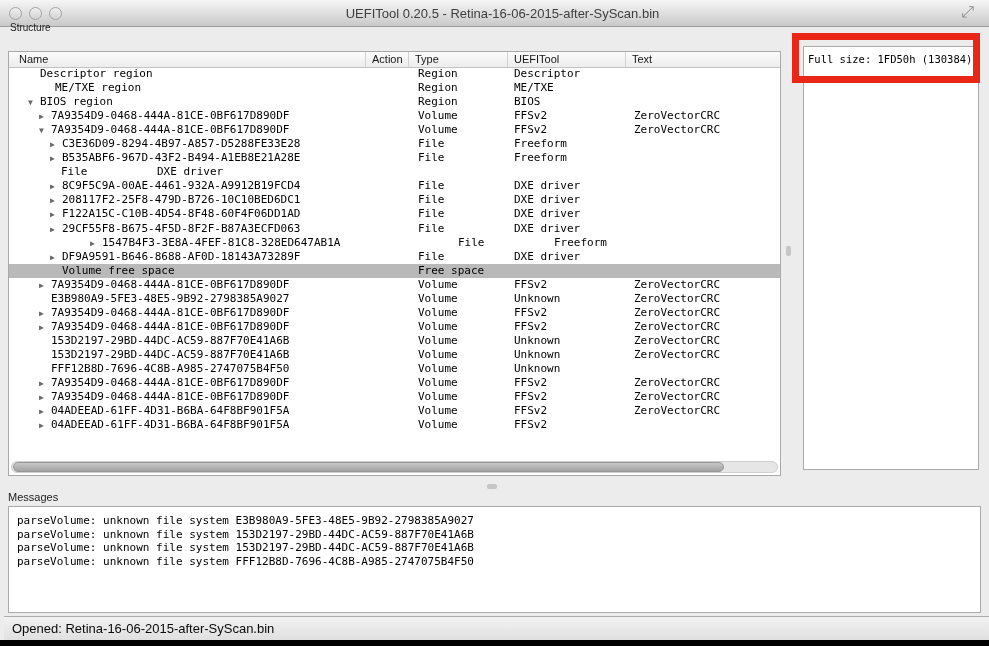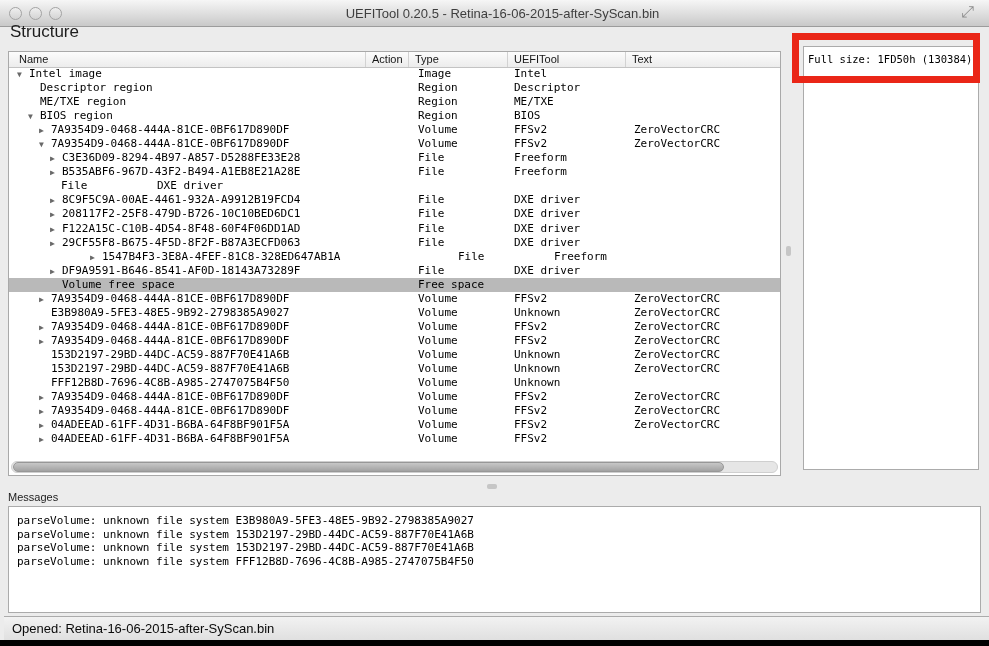--- a/index.html
+++ b/index.html
@@ -10,21 +10,21 @@
   .titlebar{position:absolute;left:0;top:0;width:989px;height:27px;
     background:linear-gradient(#f6f6f6,#c9c9c9);border-bottom:1px solid #9c9c9c;box-sizing:border-box}
   .traffic{position:absolute;left:9px;top:7px;display:flex;gap:7px}
   .tl{width:13px;height:13px;border-radius:50%;border:1px solid #a3a3a3;
       background:linear-gradient(#efefef,#d3d3d3);box-sizing:border-box}
   .title{position:absolute;left:120px;right:104px;top:6px;text-align:center;
          font-size:13px;color:#3e3e3e;white-space:nowrap;overflow:hidden}
   .resize-ic{position:absolute;right:15px;top:3px;font-size:16px;color:#8d8d8d}
 
   
-  .label-structure{position:absolute;left:10px;top:22px;font-size:17px;color:#1c1c1c}
+  .label-structure{position:absolute;left:10px;top:22px;font-size:10px;color:#1c1c1c}
   .tree{position:absolute;left:8px;top:51px;width:773px;height:425px;background:#fff;
         border:1px solid #a9a9a9;box-sizing:border-box}
   .thead{display:flex;height:15px;background:linear-gradient(#fcfcfc,#ececec);
          border-bottom:1px solid #c3c3c3;font-size:11px;color:#161616}
   .th{box-sizing:border-box;padding-left:6px;border-right:1px solid #d2d2d2;
       line-height:14px;white-space:nowrap;overflow:hidden}
   .w-name{width:357px;padding-left:10px}
   .w-action{width:43px}
   .w-type{width:99px}
   .w-subtype{width:118px}
@@ -92,35 +92,28 @@
   <div class="tree">
     <div class="thead">
       <div class="th w-name">Name</div>
       <div class="th w-action">Action</div>
       <div class="th w-type">Type</div>
       <div class="th w-subtype">UEFITool</div>
       <div class="th w-text">Text</div>
     </div>
     <div class="tbody" id="tree-body">
         <div class="trow">
-          <div class="cell c-name" style="padding-left: 8px;"><span class="arrow">▼</span><span>Intel image</span></div>
-          <div class="cell c-action"></div>
-          <div class="cell c-type">Image</div>
-          <div class="cell c-subtype">Intel</div>
-          <div class="cell c-text"></div>
-        </div>
-        <div class="trow">
           <div class="cell c-name" style="padding-left: 19px;"><span class="arrow"></span><span>Descriptor region</span></div>
           <div class="cell c-action"></div>
           <div class="cell c-type">Region</div>
           <div class="cell c-subtype">Descriptor</div>
           <div class="cell c-text"></div>
         </div>
         <div class="trow">
-          <div class="cell c-name" style="padding-left: 19px;"><span class="arrow"></span><span>ME/TXE region</span></div>
+          <div class="cell c-name" style="padding-left: 34px;"><span class="arrow"></span><span>ME/TXE region</span></div>
           <div class="cell c-action"></div>
           <div class="cell c-type">Region</div>
           <div class="cell c-subtype">ME/TXE</div>
           <div class="cell c-text"></div>
         </div>
         <div class="trow">
           <div class="cell c-name" style="padding-left: 19px;"><span class="arrow">▼</span><span>BIOS region</span></div>
           <div class="cell c-action"></div>
           <div class="cell c-type">Region</div>
           <div class="cell c-subtype">BIOS</div>
@@ -189,21 +182,21 @@
           <div class="cell c-text"></div>
         </div>
         <div class="trow">
           <div class="cell c-name" style="padding-left: 41px; margin-left: 40px;"><span class="arrow">▶</span><span>1547B4F3-3E8A-4FEF-81C8-328ED647AB1A</span></div>
           <div class="cell c-action"></div>
           <div class="cell c-type">File</div>
           <div class="cell c-subtype">Freeform</div>
           <div class="cell c-text"></div>
         </div>
         <div class="trow">
-          <div class="cell c-name" style="padding-left: 41px;"><span class="arrow">▶</span><span>DF9A9591-B646-8541-AF0D-18143A73289F</span></div>
+          <div class="cell c-name" style="padding-left: 41px;"><span class="arrow">▶</span><span>DF9A9591-B646-8688-AF0D-18143A73289F</span></div>
           <div class="cell c-action"></div>
           <div class="cell c-type">File</div>
           <div class="cell c-subtype">DXE driver</div>
           <div class="cell c-text"></div>
         </div>
         <div class="trow selected">
           <div class="cell c-name" style="padding-left: 41px;"><span class="arrow"></span><span>Volume free space</span></div>
           <div class="cell c-action"></div>
           <div class="cell c-type">Free space</div>
           <div class="cell c-subtype"></div>

